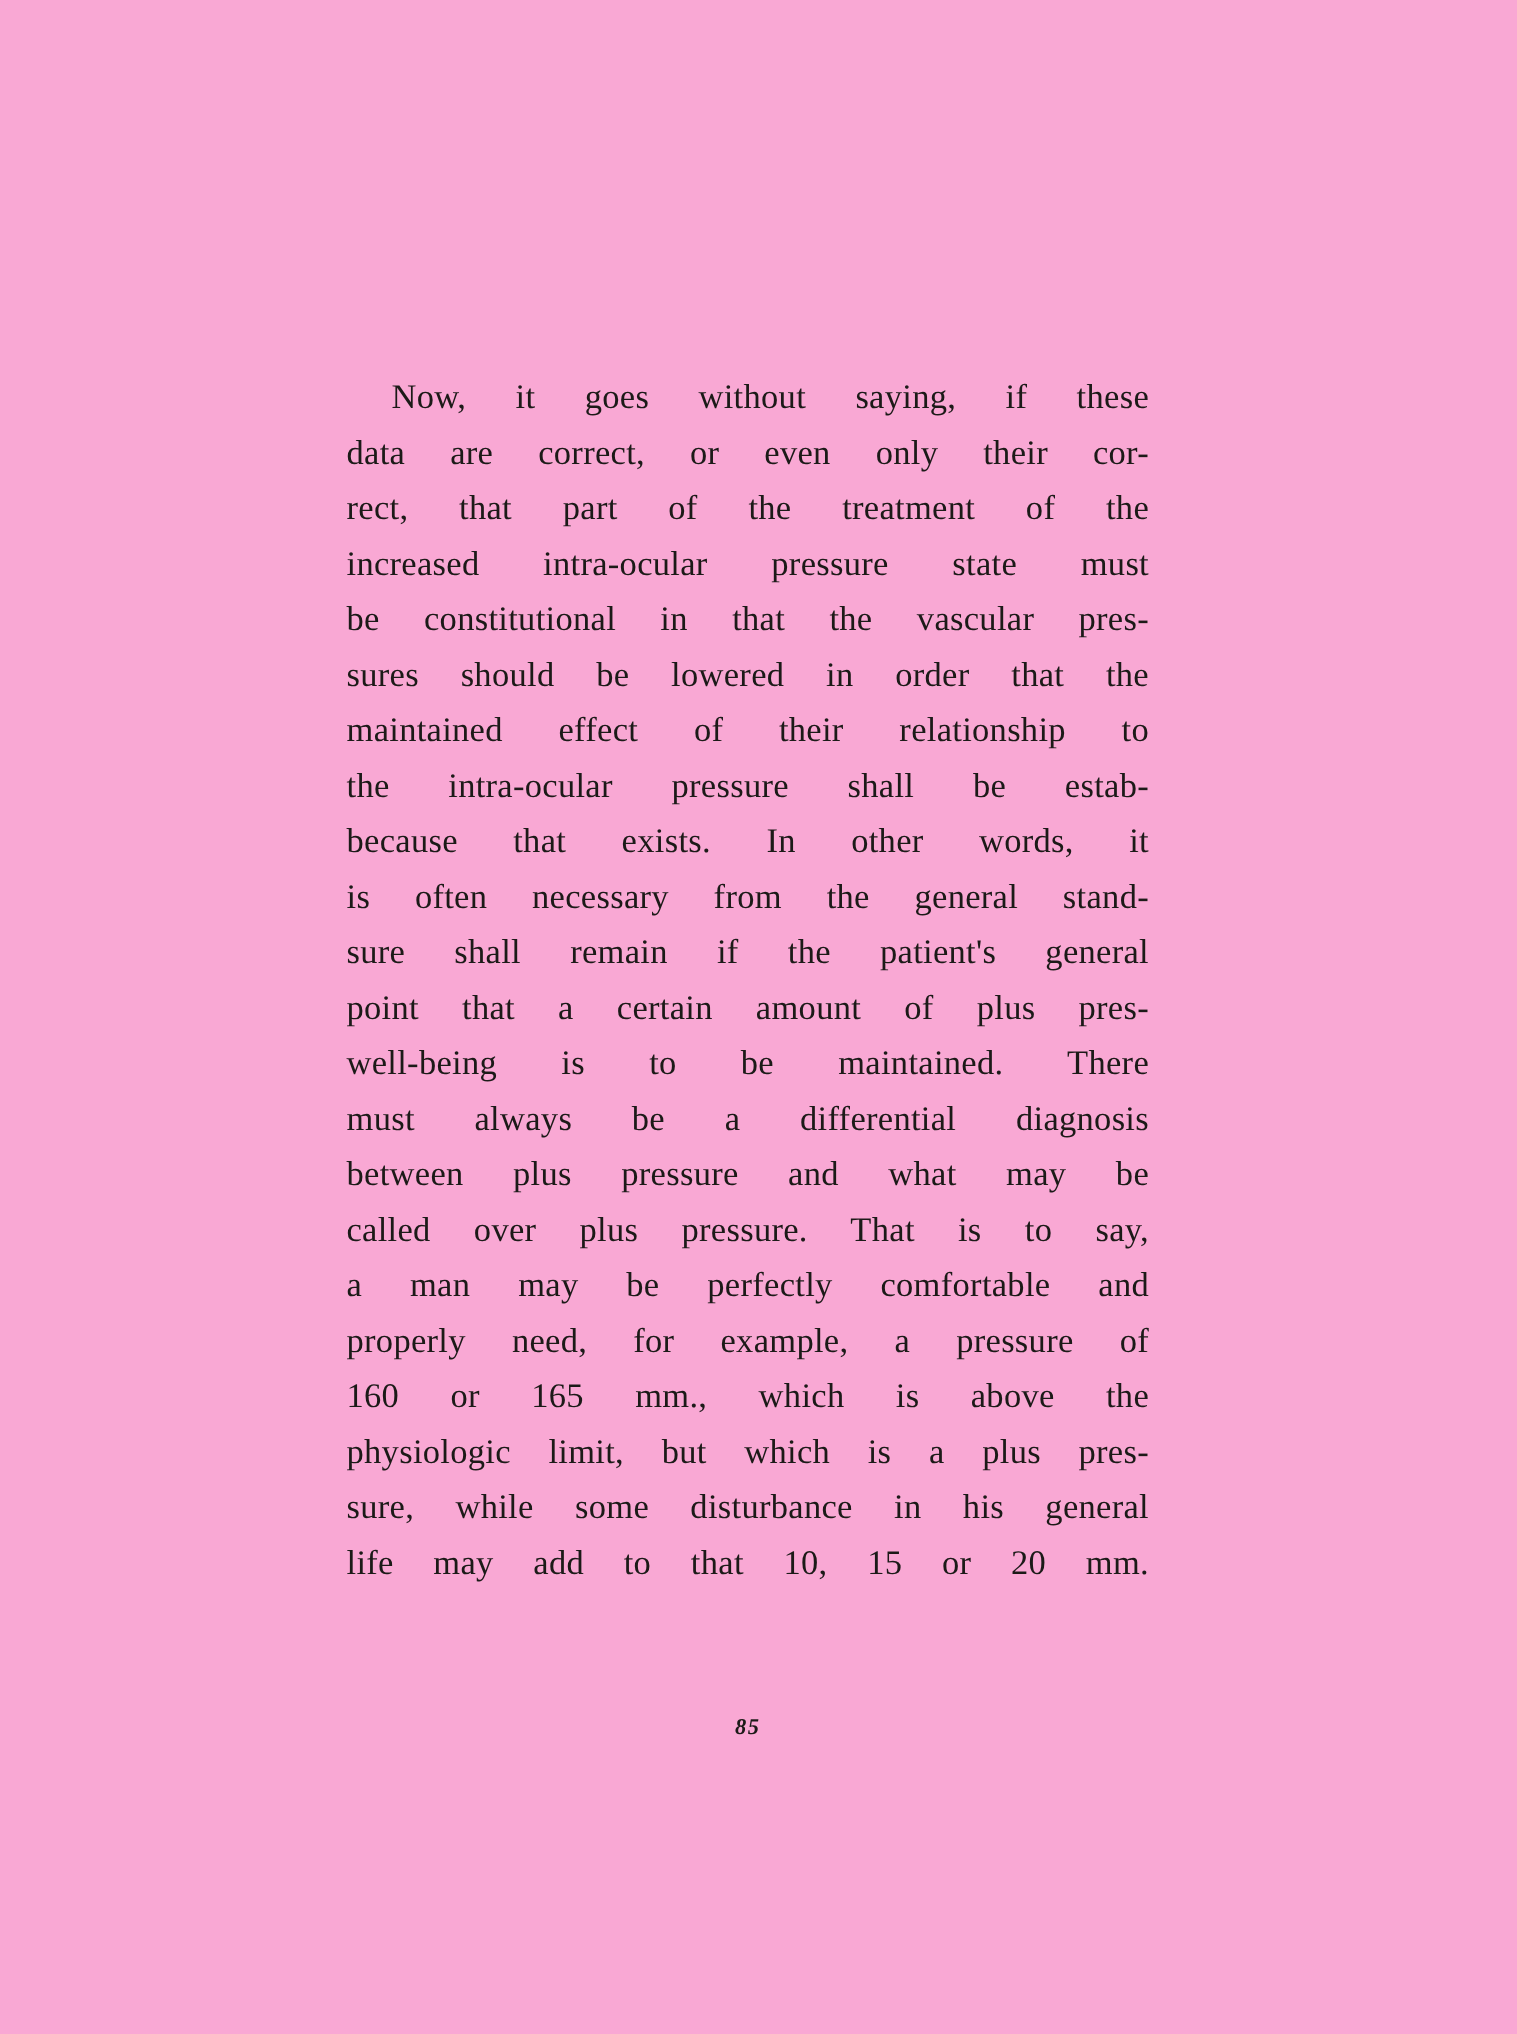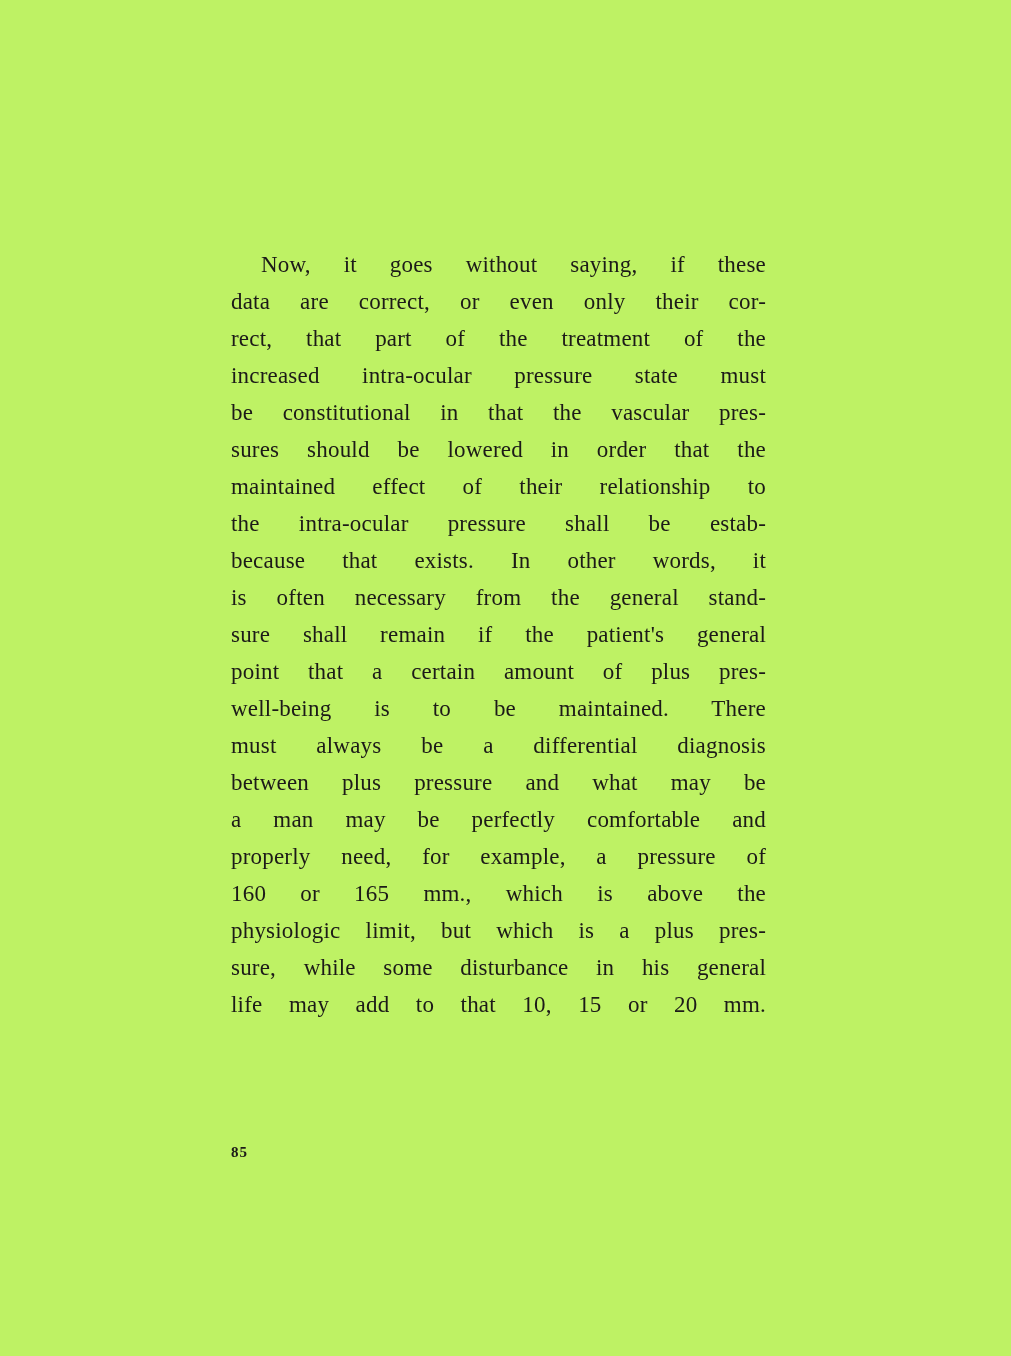--- a/index.html
+++ b/index.html
@@ -4,21 +4,21 @@
 <style>
   html, body {
     margin: 0;
     padding: 0;
     background: #ffffff;
   }
   .scan-page {
     position: relative;
     width: 1011px;
     height: 1356px;
-    background: #bef264;
+    background: #f9a8d4;
     overflow: hidden;
     font-family: "Liberation Serif", "DejaVu Serif", serif;
     color: #1c1a18;
   }
   .text-block {
     position: absolute;
     left: 231px;
     top: 246px;
     width: 535px;
   }
@@ -33,25 +33,26 @@
   }
   .text-line.indent {
     padding-left: 30px;
     box-sizing: border-box;
   }
   .page-number {
     position: absolute;
     top: 1144px;
     left: 231px;
     width: 535px;
-    text-align: left;
+    text-align: center;
     font-size: 15px;
     font-weight: bold;
     letter-spacing: 1px;
     color: #1c1a18;
+    font-style: italic;
   }
 </style>
 </head>
 <body>
 
 <div class="scan-page">
   <div class="text-block">
     <div class="text-line indent">Now, it goes without saying, if these</div>
     <div class="text-line">data are correct, or even only their cor-</div>
     <div class="text-line">rect, that part of the treatment of the</div>
@@ -60,20 +61,21 @@
     <div class="text-line">sures should be lowered in order that the</div>
     <div class="text-line">maintained effect of their relationship to</div>
     <div class="text-line">the intra-ocular pressure shall be estab-</div>
     <div class="text-line">because that exists. In other words, it</div>
     <div class="text-line">is often necessary from the general stand-</div>
     <div class="text-line">sure shall remain if the patient's general</div>
     <div class="text-line">point that a certain amount of plus pres-</div>
     <div class="text-line">well-being is to be maintained. There</div>
     <div class="text-line">must always be a differential diagnosis</div>
     <div class="text-line">between plus pressure and what may be</div>
+    <div class="text-line">called over plus pressure. That is to say,</div>
     <div class="text-line">a man may be perfectly comfortable and</div>
     <div class="text-line">properly need, for example, a pressure of</div>
     <div class="text-line">160 or 165 mm., which is above the</div>
     <div class="text-line">physiologic limit, but which is a plus pres-</div>
     <div class="text-line">sure, while some disturbance in his general</div>
     <div class="text-line">life may add to that 10, 15 or 20 mm.</div>
   </div>
   <div class="page-number">85</div>
 </div>
 

